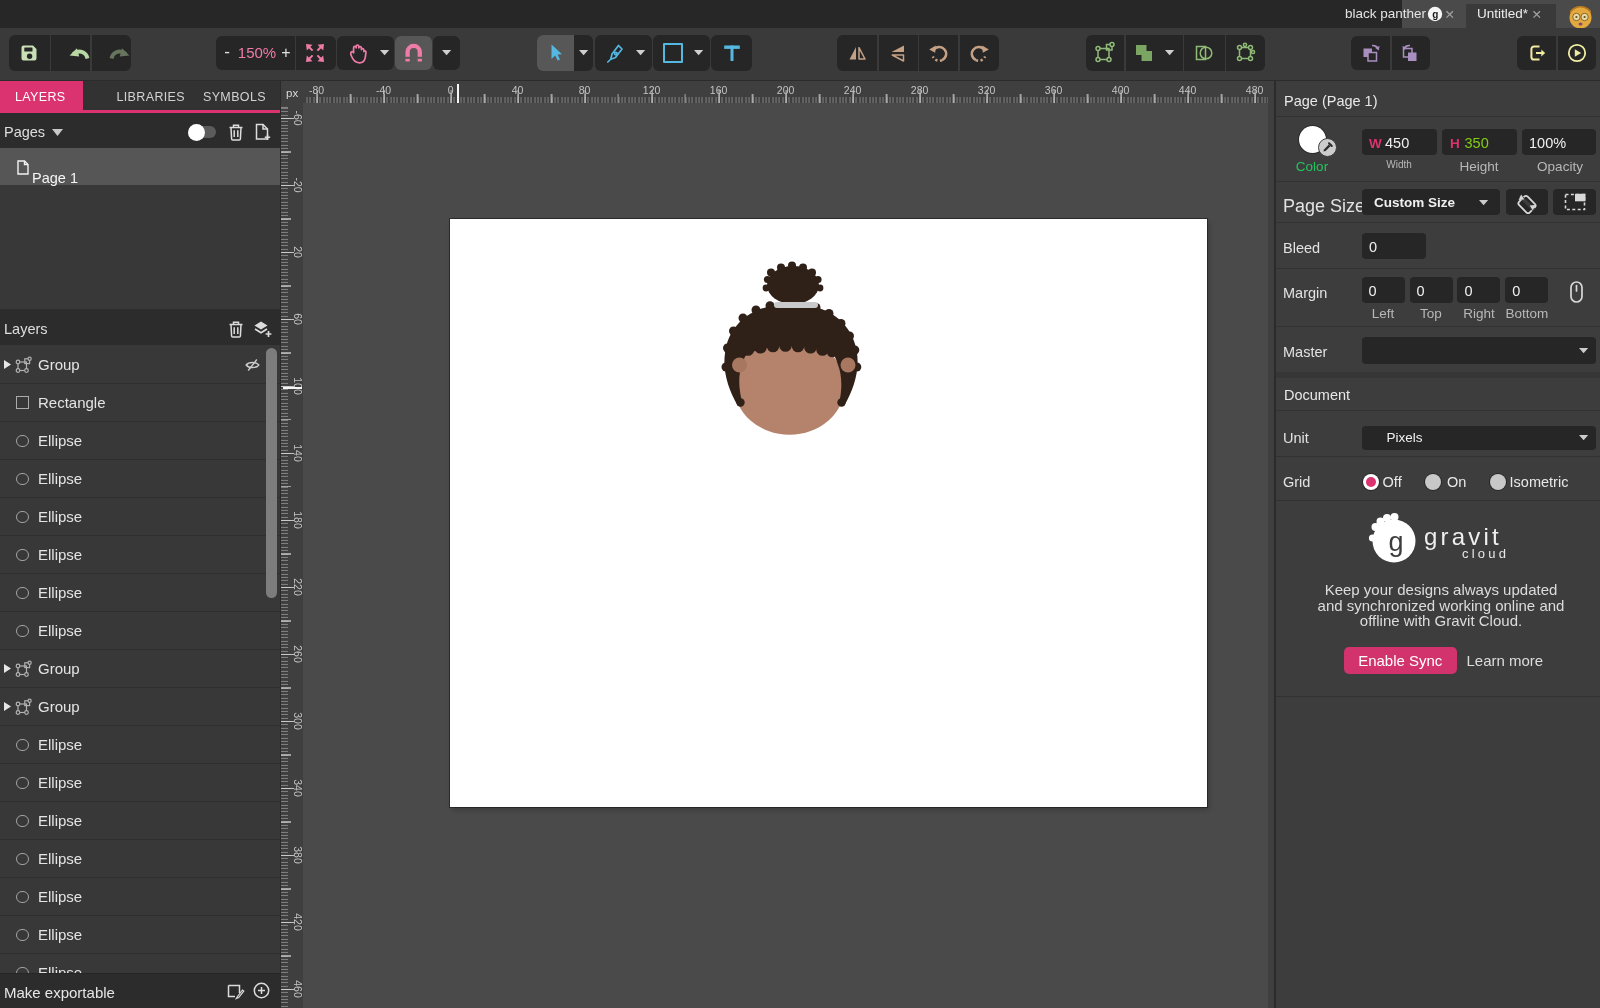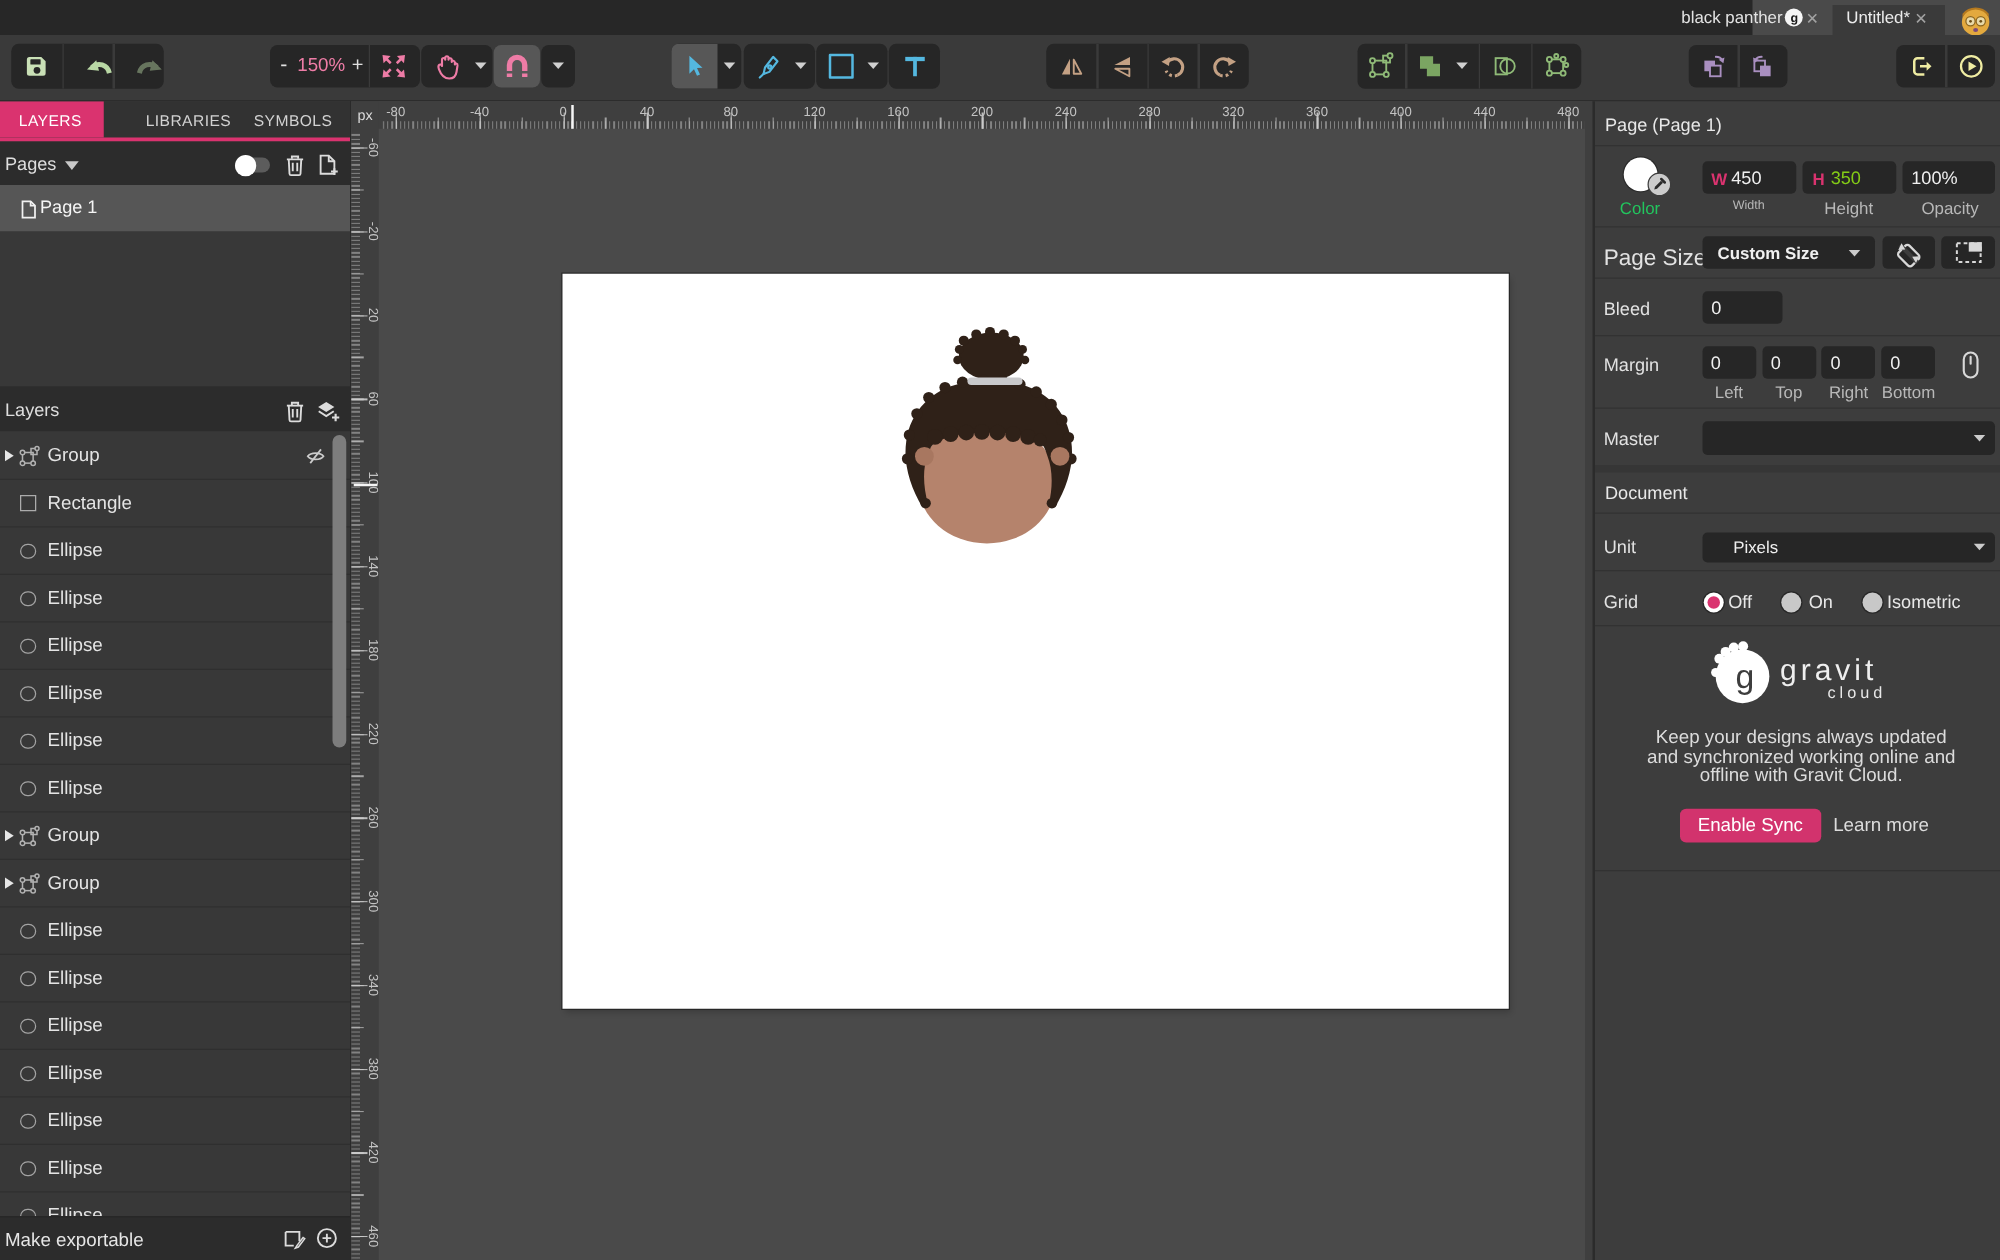--- a/index.html
+++ b/index.html
@@ -243,21 +243,21 @@
 <path d="M2.5 1.5 H9 L13.5 6 V16 H2.5 Z"></path>
 <path d="M9 1.5 V6 H13.5"></path>
 </g>
 <path d="M13.5 11.5 V17 M10.8 14.2 H16.2" stroke="#dcdcdc" stroke-width="1.6"></path>
 </svg>
 <div class="abs" style="left:0;top:67px;width:280px;height:37.3px;background:#565656;"></div>
 <svg class="ic" style="left:17px;top:78.5px;" width="12" height="15" viewBox="0 0 12 15">
 <path d="M1 1 H7.5 L11 4.5 V14 H1 Z" fill="none" stroke="#f2f2f2" stroke-width="1.4"></path>
 <path d="M7.5 1 V4.5 H11" fill="none" stroke="#f2f2f2" stroke-width="1.4"></path>
 </svg>
-<div class="abs" style="left:32px;top:77px;color:#f5f5f5;font-size:14.5px;">Page 1</div>
+<div class="abs" style="left:32px;top:89px;color:#f5f5f5;font-size:14.5px;">Page 1</div>
 <div class="abs" style="left:0;top:227.60000000000002px;width:280px;height:36.9px;background:#2c2c2c;"></div>
 <div class="abs" style="left:4px;top:240px;color:#dedede;font-size:14.5px;">Layers</div>
 <svg class="ic" style="left:227.5px;top:240px;" width="16" height="17" viewBox="0 0 16 17">
 <g stroke="#dcdcdc" fill="none" stroke-width="1.5">
 <path d="M1.5 3.5 H14.5"></path>
 <path d="M5.5 3 V1.2 H10.5 V3"></path>
 <path d="M3 3.5 L3.6 15 a1.2 1.2 0 0 0 1.2 1.1 h6.4 a1.2 1.2 0 0 0 1.2-1.1 L13 3.5"></path>
 <path d="M6.2 6.2 V13"></path>
         <path d="M9.8 6.2 V13"></path>
 </g>

